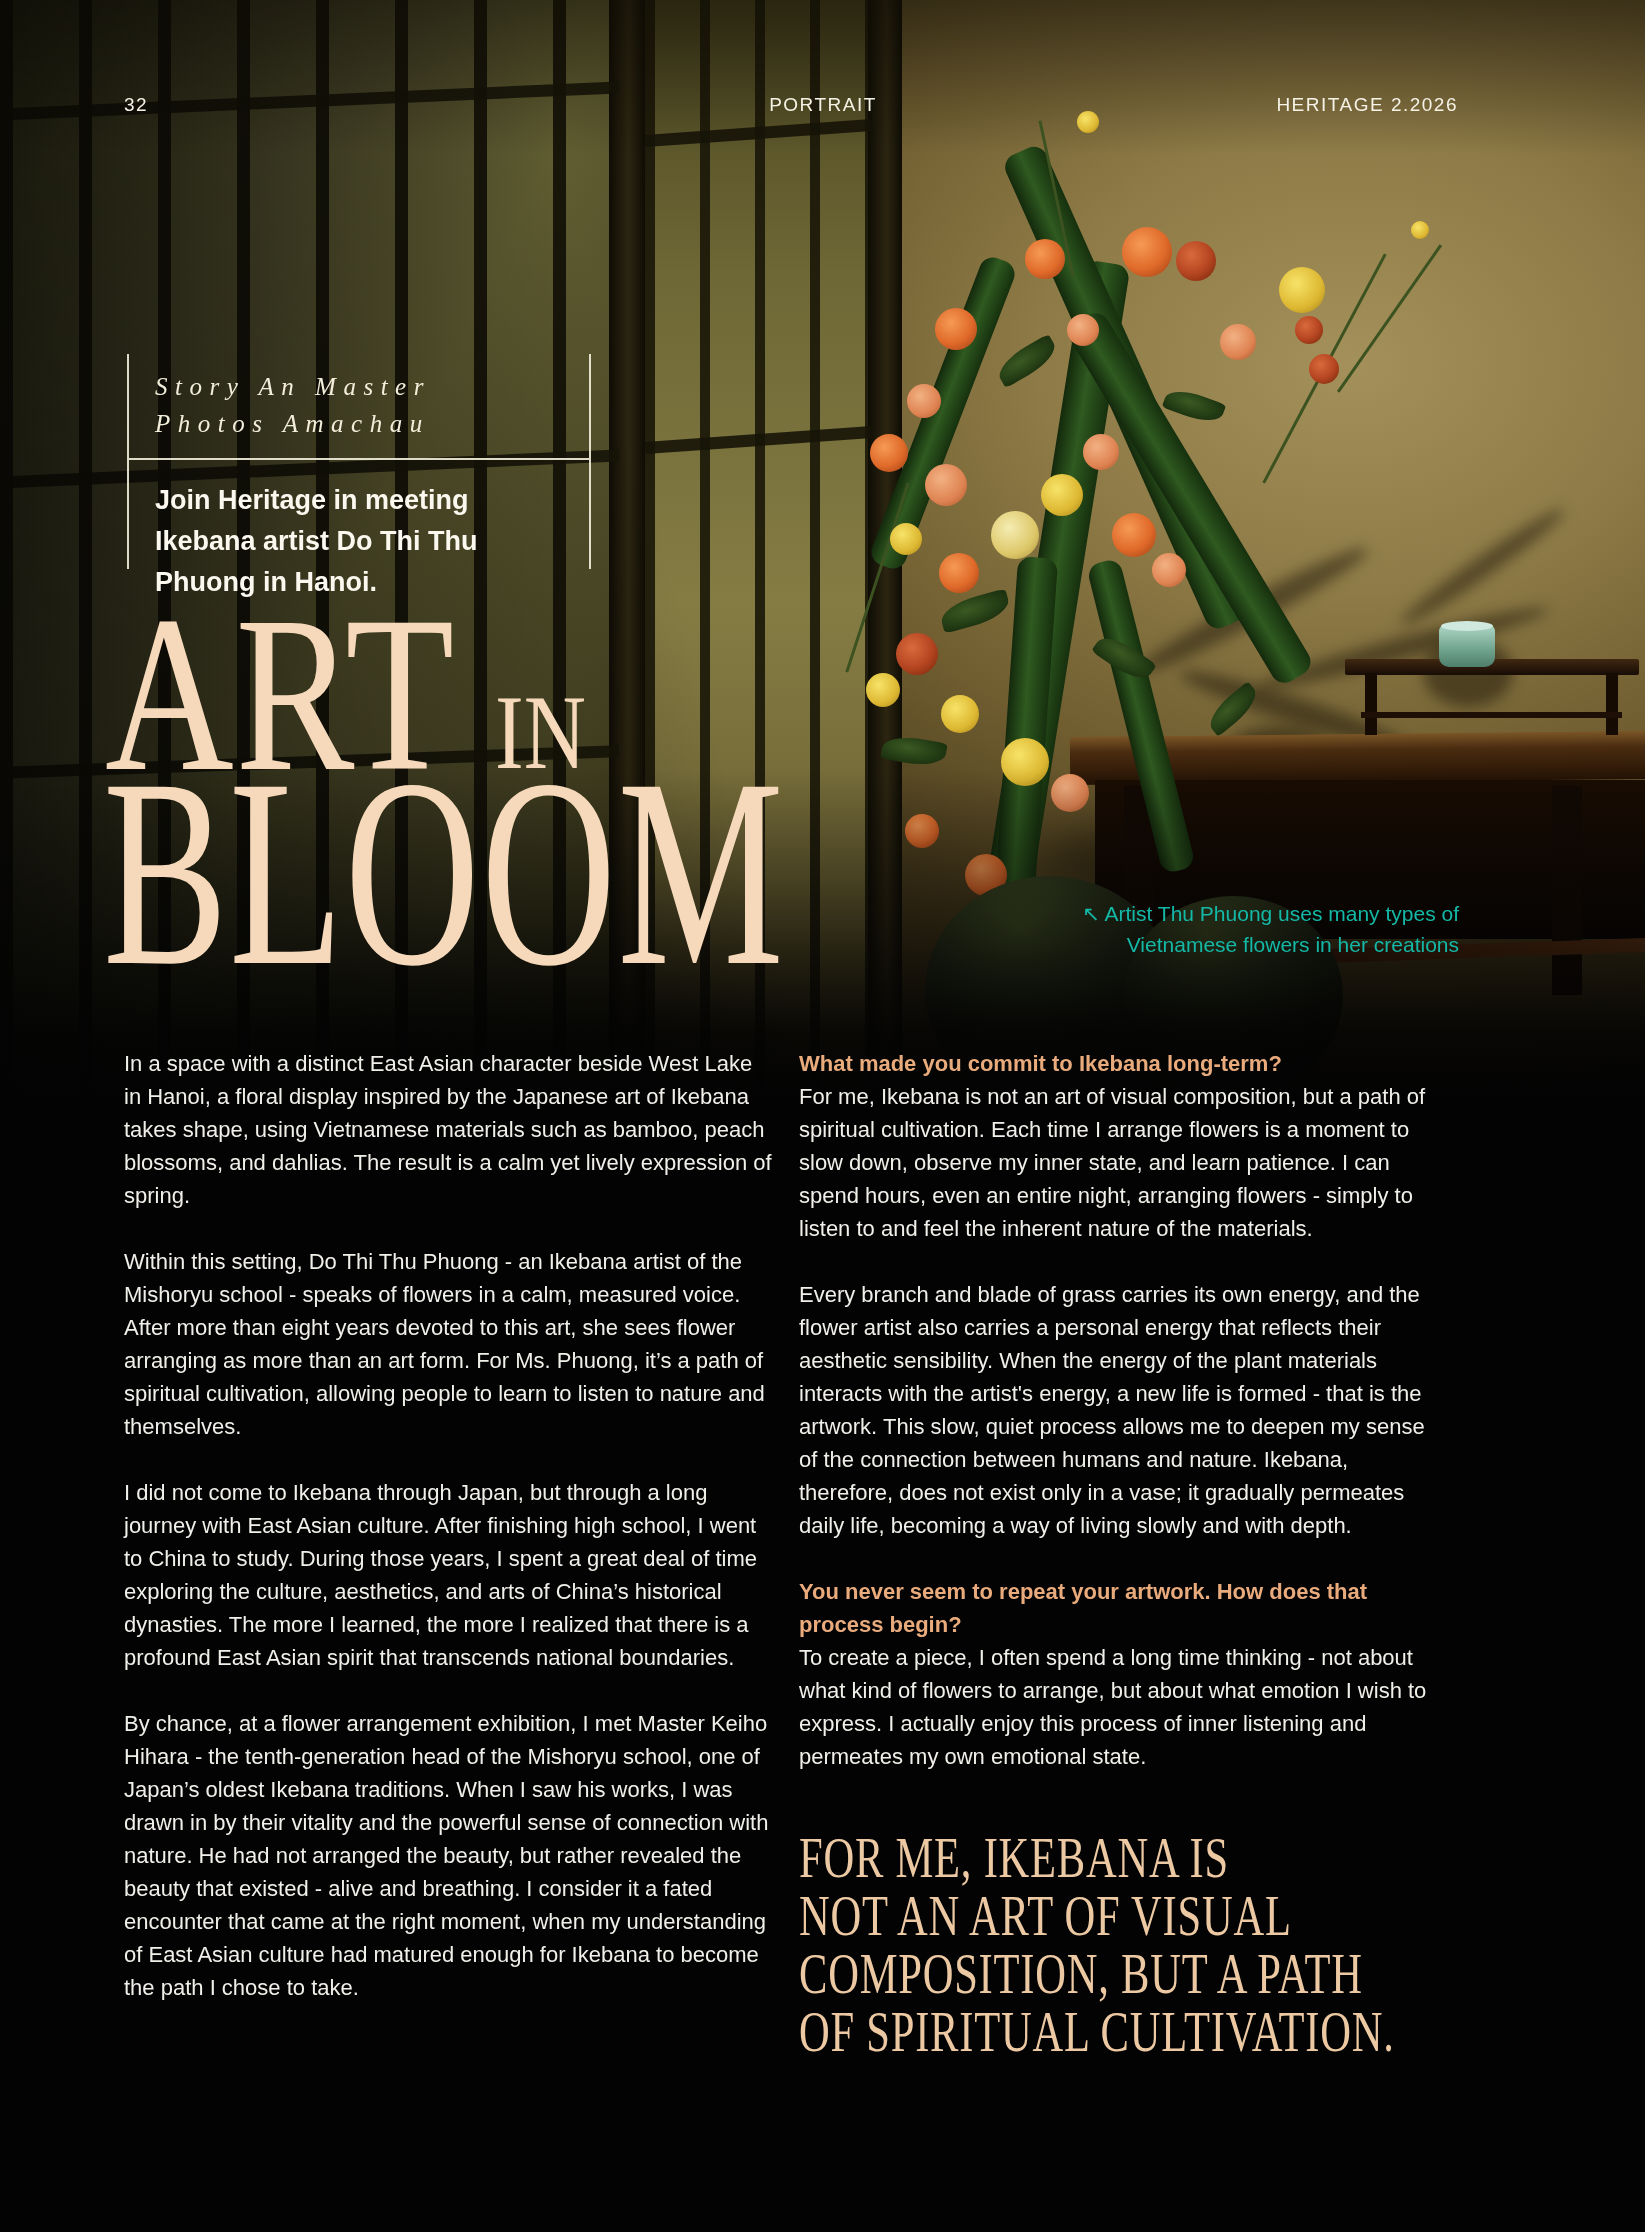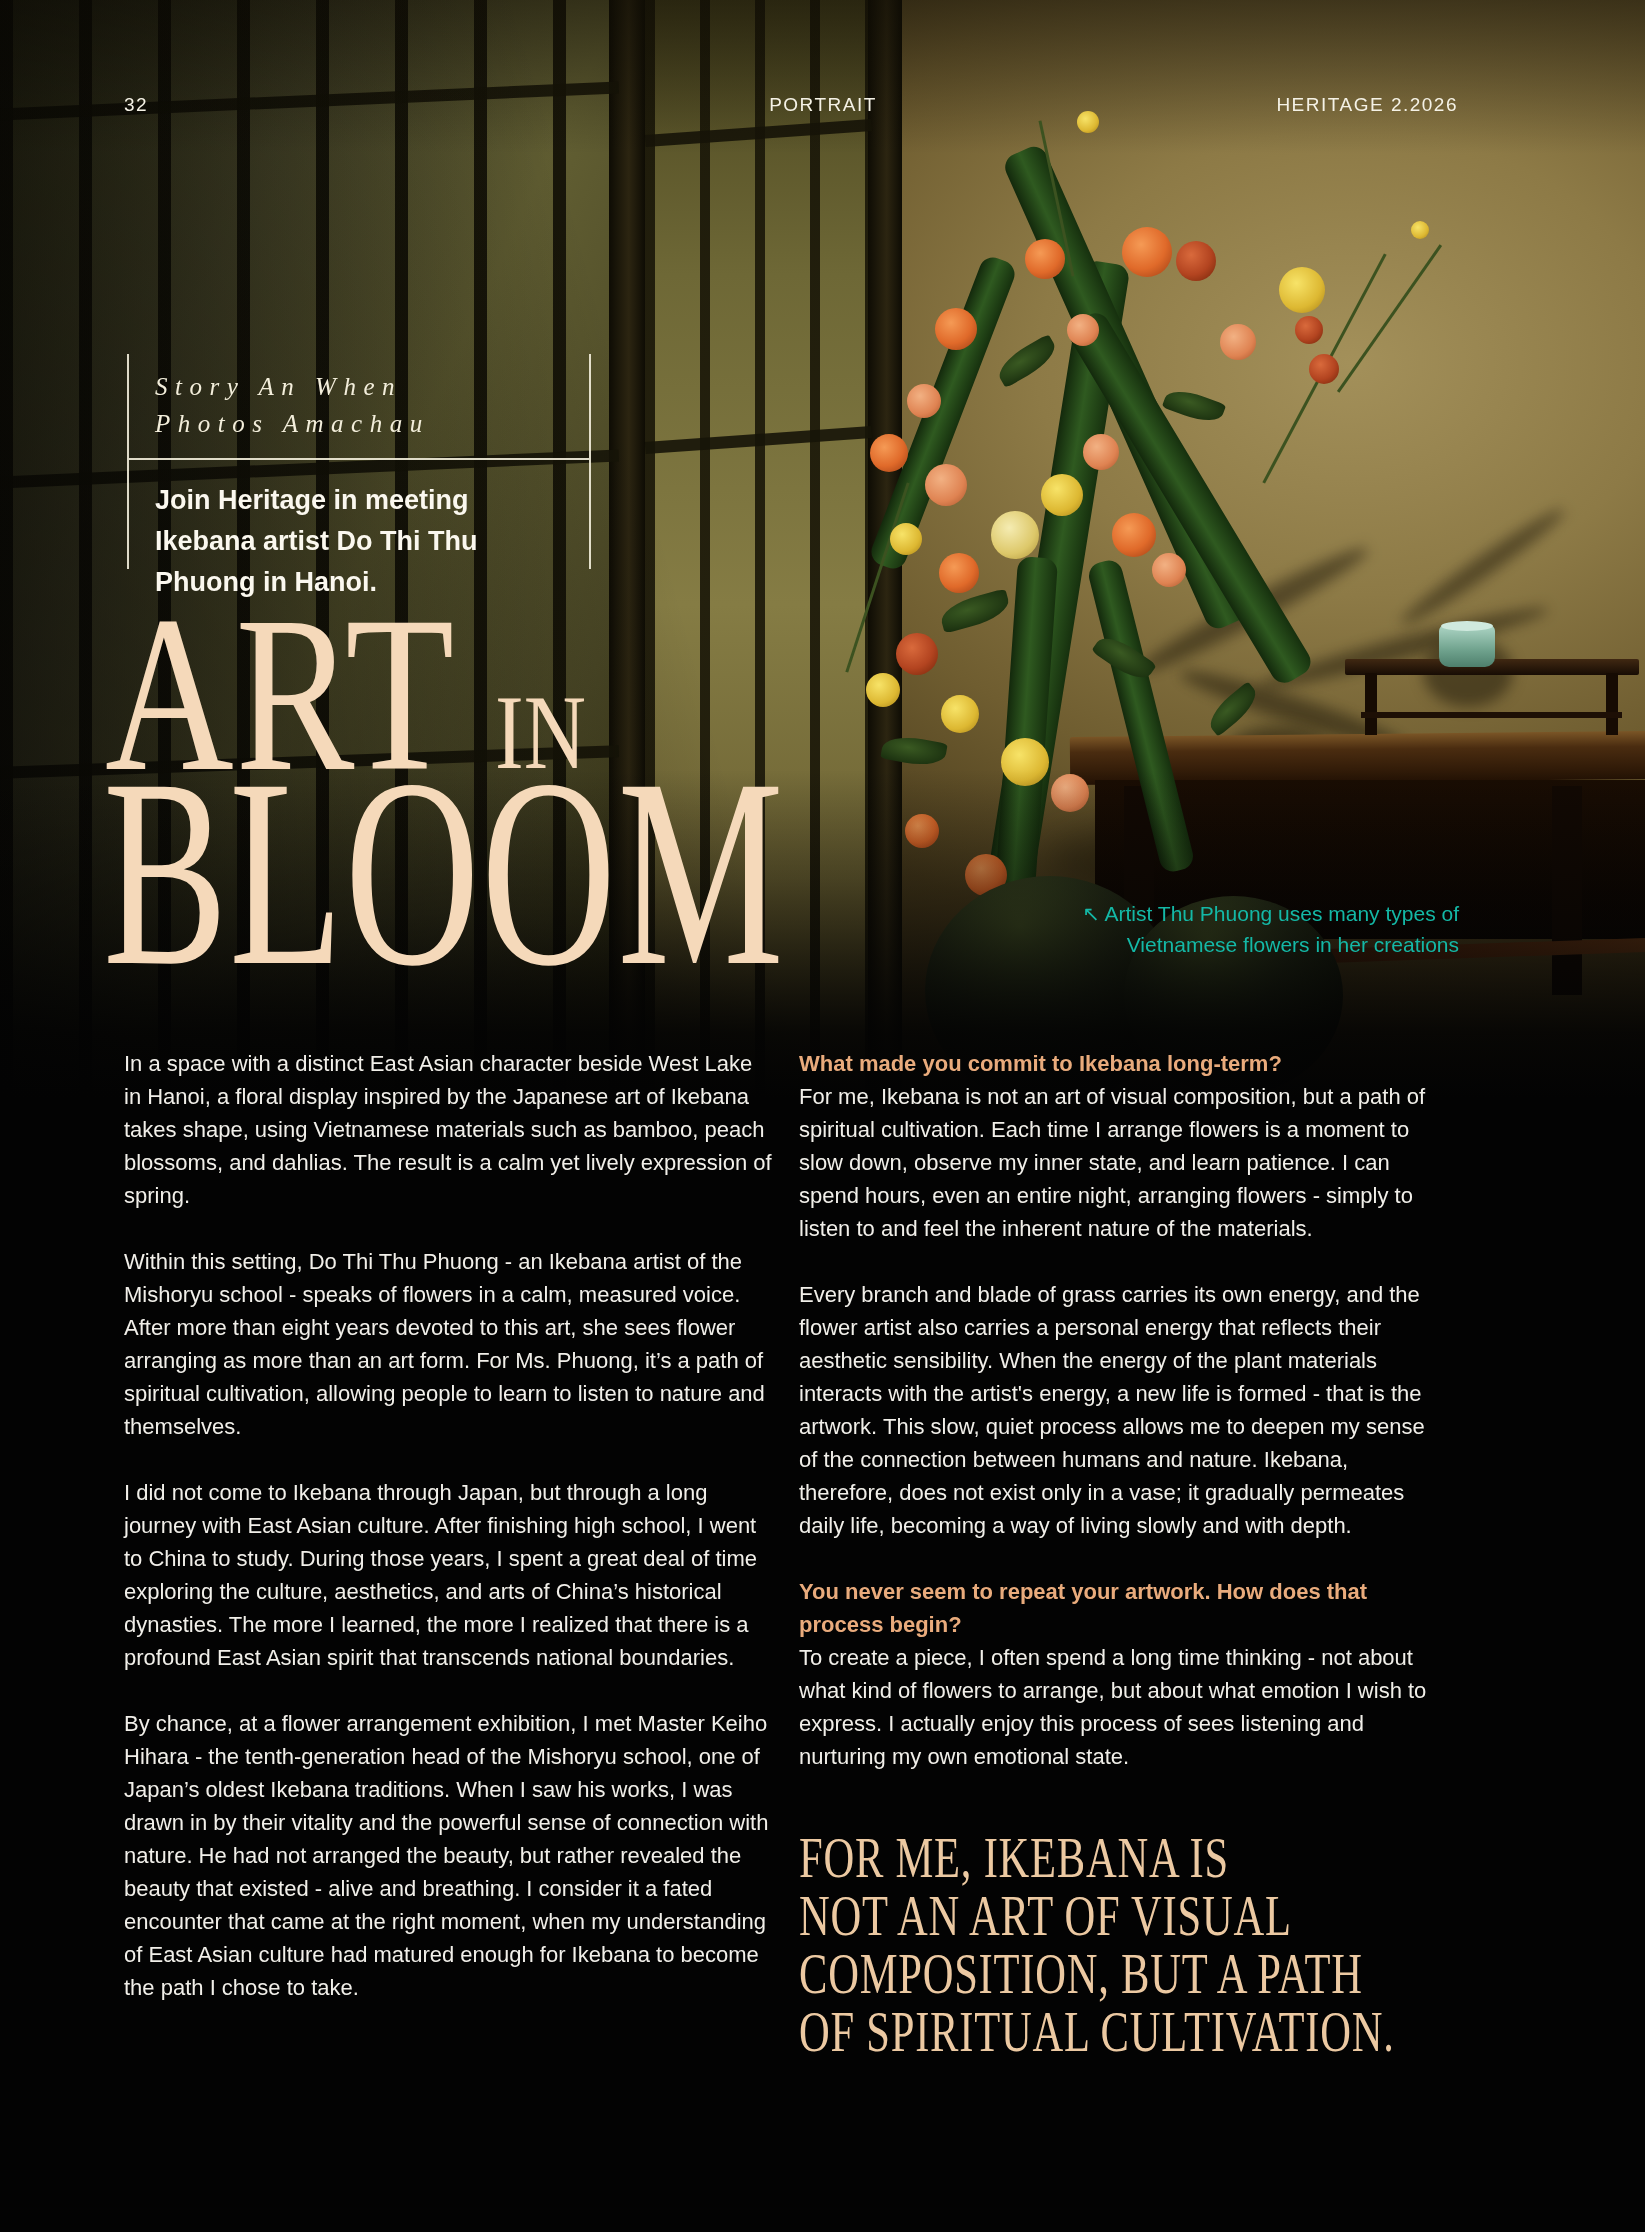--- a/index.html
+++ b/index.html
@@ -184,21 +184,21 @@
   </div>
 
   <header class="pagehead">
     <span class="ph-num">32</span>
     <span class="ph-section">PORTRAIT</span>
     <span class="ph-issue">HERITAGE 2.2026</span>
   </header>
 
   <div class="credit-block">
     <div class="credits">
-      <div>Story An When</div>
+      <div>Story An Master</div>
       <div>Photos Amachau</div>
     </div>
     <div class="credit-divider"></div>
     <div class="intro">Join Heritage in meeting Ikebana artist Do Thi Thu Phuong in Hanoi.</div>
   </div>
 
   <div class="title-word t-art">ART</div>
   <div class="title-word t-in">IN</div>
   <div class="title-word t-bloom">BLOOM</div>
 
@@ -215,21 +215,21 @@
       <p>In a space with a distinct East Asian character beside West Lake in Hanoi, a floral display inspired by the Japanese art of Ikebana takes shape, using Vietnamese materials such as bamboo, peach blossoms, and dahlias. The result is a calm yet lively expression of spring.</p>
       <p>Within this setting, Do Thi Thu Phuong - an Ikebana artist of the Mishoryu school - speaks of flowers in a calm, measured voice. After more than eight years devoted to this art, she sees flower arranging as more than an art form. For Ms. Phuong, it’s a path of spiritual cultivation, allowing people to learn to listen to nature and themselves.</p>
       <p>I did not come to Ikebana through Japan, but through a long journey with East Asian culture. After finishing high school, I went to China to study. During those years, I spent a great deal of time exploring the culture, aesthetics, and arts of China’s historical dynasties. The more I learned, the more I realized that there is a profound East Asian spirit that transcends national boundaries.</p>
       <p>By chance, at a flower arrangement exhibition, I met Master Keiho Hihara - the tenth-generation head of the Mishoryu school, one of Japan’s oldest Ikebana traditions. When I saw his works, I was drawn in by their vitality and the powerful sense of connection with nature. He had not arranged the beauty, but rather revealed the beauty that existed - alive and breathing. I consider it a fated encounter that came at the right moment, when my understanding of East Asian culture had matured enough for Ikebana to become the path I chose to take.</p>
     </div>
     <div class="col">
       <h3>What made you commit to Ikebana long-term?</h3>
       <p>For me, Ikebana is not an art of visual composition, but a path of spiritual cultivation. Each time I arrange flowers is a moment to slow down, observe my inner state, and learn patience. I can spend hours, even an entire night, arranging flowers - simply to listen to and feel the inherent nature of the materials.</p>
       <p>Every branch and blade of grass carries its own energy, and the flower artist also carries a personal energy that reflects their aesthetic sensibility. When the energy of the plant materials interacts with the artist's energy, a new life is formed - that is the artwork. This slow, quiet process allows me to deepen my sense of the connection between humans and nature. Ikebana, therefore, does not exist only in a vase; it gradually permeates daily life, becoming a way of living slowly and with depth.</p>
       <h3>You never seem to repeat your artwork. How does that process begin?</h3>
-      <p>To create a piece, I often spend a long time thinking - not about what kind of flowers to arrange, but about what emotion I wish to express. I actually enjoy this process of sees listening and nurturing my own emotional state.</p>
+      <p>To create a piece, I often spend a long time thinking - not about what kind of flowers to arrange, but about what emotion I wish to express. I actually enjoy this process of inner listening and permeates my own emotional state.</p>
       <div class="quote">
         <div>FOR ME, IKEBANA IS</div>
         <div>NOT AN ART OF VISUAL</div>
         <div>COMPOSITION, BUT A PATH</div>
         <div>OF SPIRITUAL CULTIVATION.</div>
       </div>
     </div>
   </main>
 
 </div>

